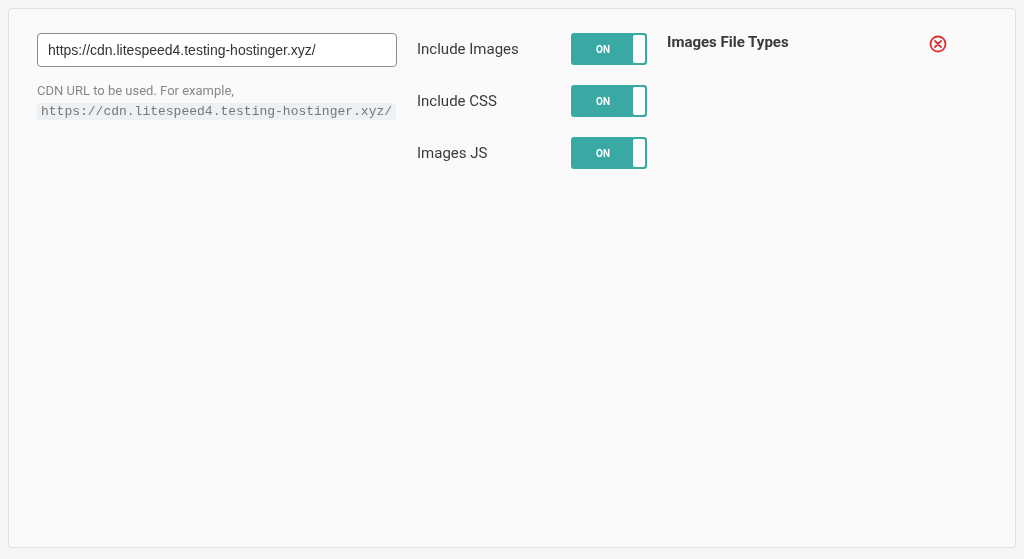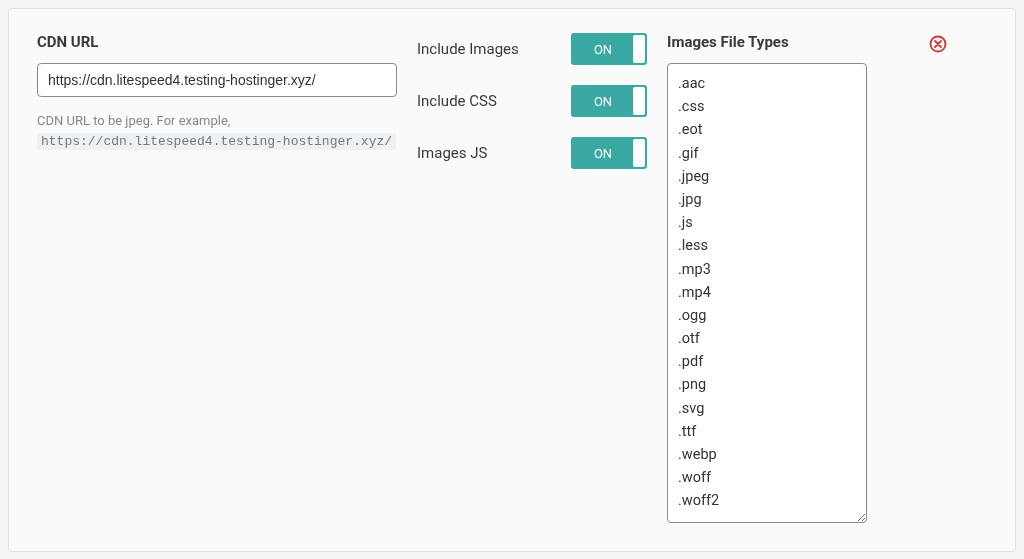--- a/index.html
+++ b/index.html
@@ -78,22 +78,22 @@
       height: 32px;
       background: #3aa9a3;
       border-radius: 3px;
       position: relative;
       display: flex;
       align-items: center;
       cursor: pointer;
     }
     .toggle-text {
       color: #fff;
-      font-weight: 400;
-      font-size: 13px;
+      font-weight: 700;
+      font-size: 10px;
       flex: 1;
       text-align: center;
       padding-right: 12px;
     }
     .toggle-knob {
       position: absolute;
       right: 2px;
       top: 2px;
       bottom: 2px;
       width: 12px;
@@ -132,24 +132,23 @@
       resize: both;
       overflow: auto;
     }
   </style>
 </head>
 <body>
 
 <div class="container">
 
   <div class="col-left">
-    <label class="label-title">CDN URL</label>
     <input type="text" class="text-input" value="https://cdn.litespeed4.testing-hostinger.xyz/" style="">
     <div class="help-text">
-      <span>CDN URL to be jpeg. For example, </span>
+      <span>CDN URL to be used. For example, </span>
       <span class="help-code">https://cdn.litespeed4.testing-hostinger.xyz/</span>
     </div>
   </div>
 
   <div class="col-middle">
     <div class="toggle-row">
       <span class="toggle-label">Include Images</span>
       <div class="toggle">
         <span class="toggle-text">ON</span>
         <span class="toggle-knob"></span>
@@ -174,34 +173,15 @@
   <div class="col-right">
     <div class="file-types-header">
       <label class="label-title" style="margin-bottom:0">Images File Types</label>
     </div>
     <span class="remove-icon">
       <svg viewBox="0 0 24 24" fill="none">
         <circle cx="12" cy="12" r="10" stroke="#d93636" stroke-width="2.5" fill="#fff"></circle>
         <path d="M8 8 L16 16 M16 8 L8 16" stroke="#d93636" stroke-width="2.5" stroke-linecap="round"></path>
       </svg>
     </span>
-    <textarea class="textarea-box" style="">.aac
-.css
-.eot
-.gif
-.jpeg
-.jpg
-.js
-.less
-.mp3
-.mp4
-.ogg
-.otf
-.pdf
-.png
-.svg
-.ttf
-.webp
-.woff
-.woff2</textarea>
   </div>
 
 </div>
 
 </body></html>

